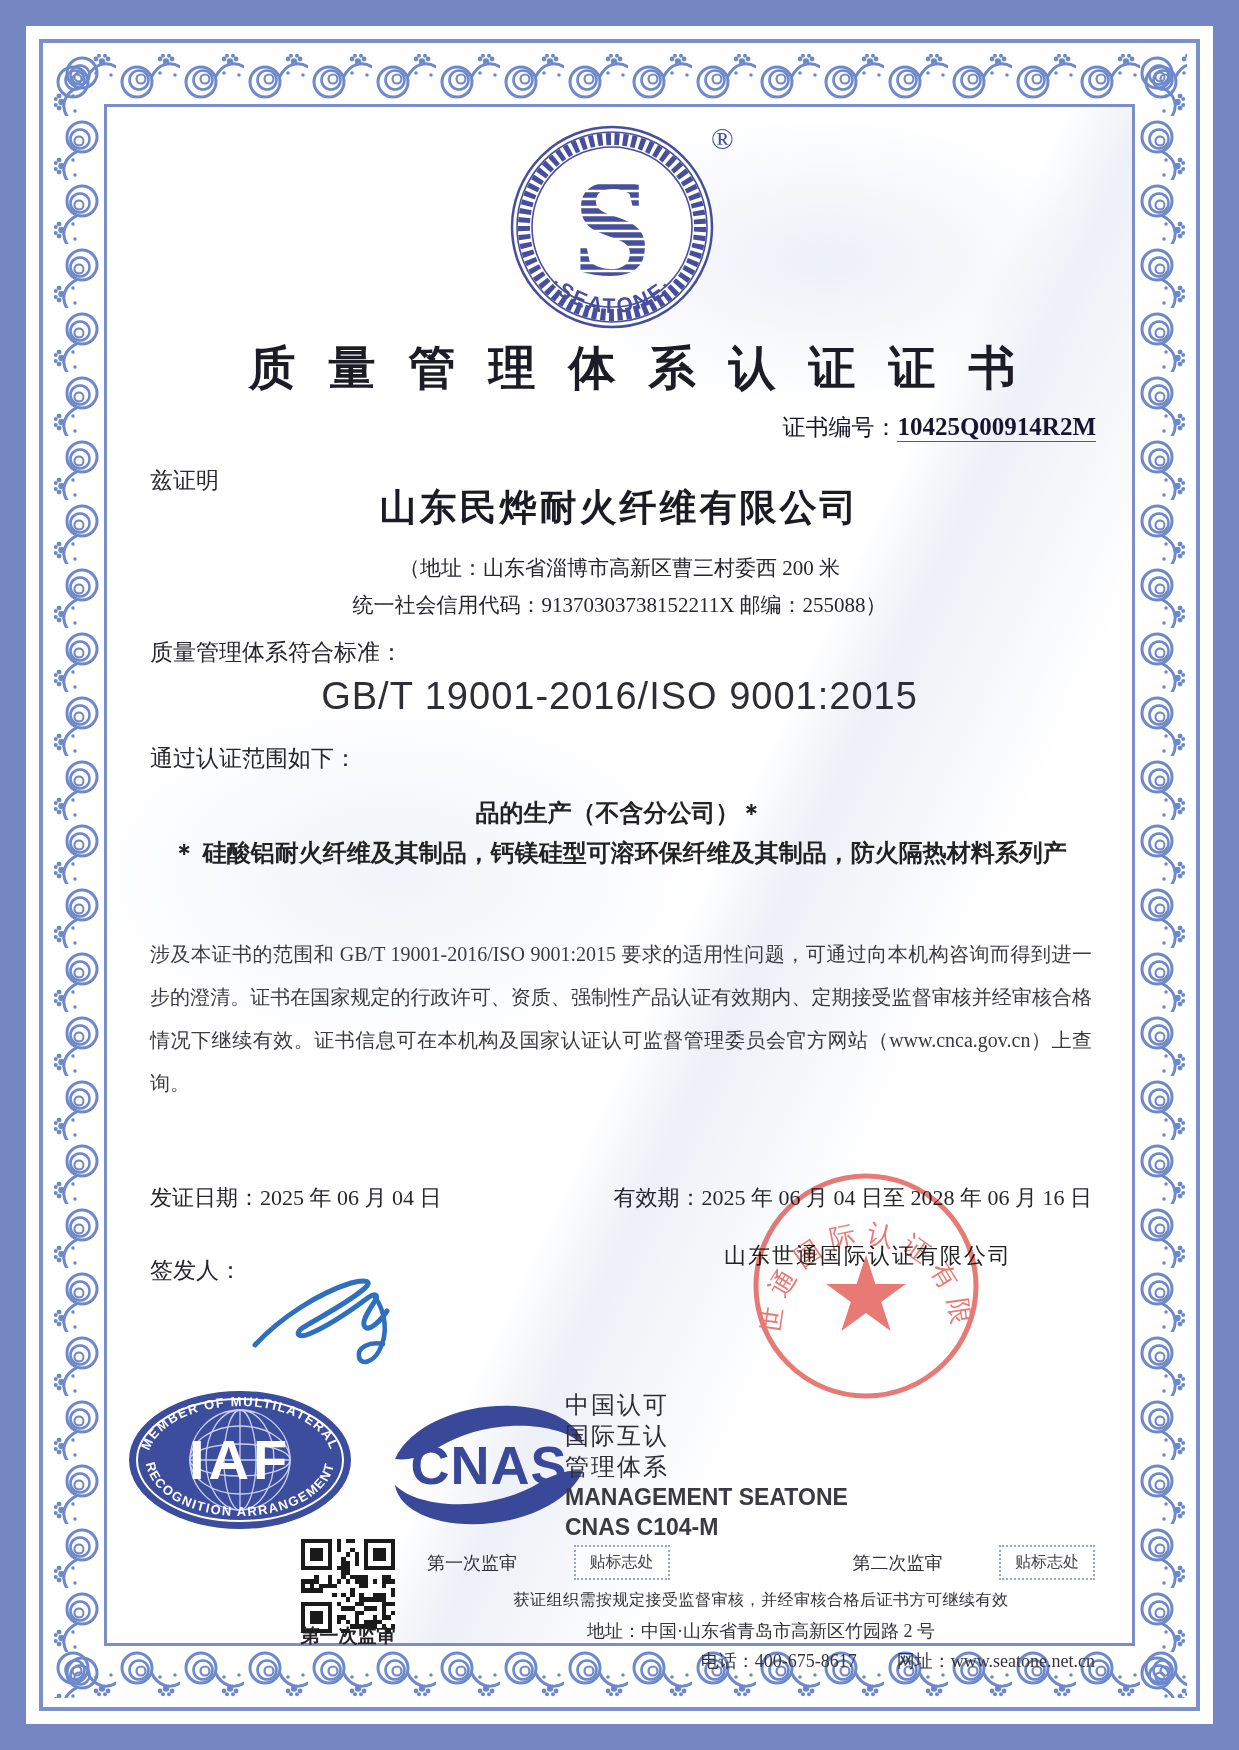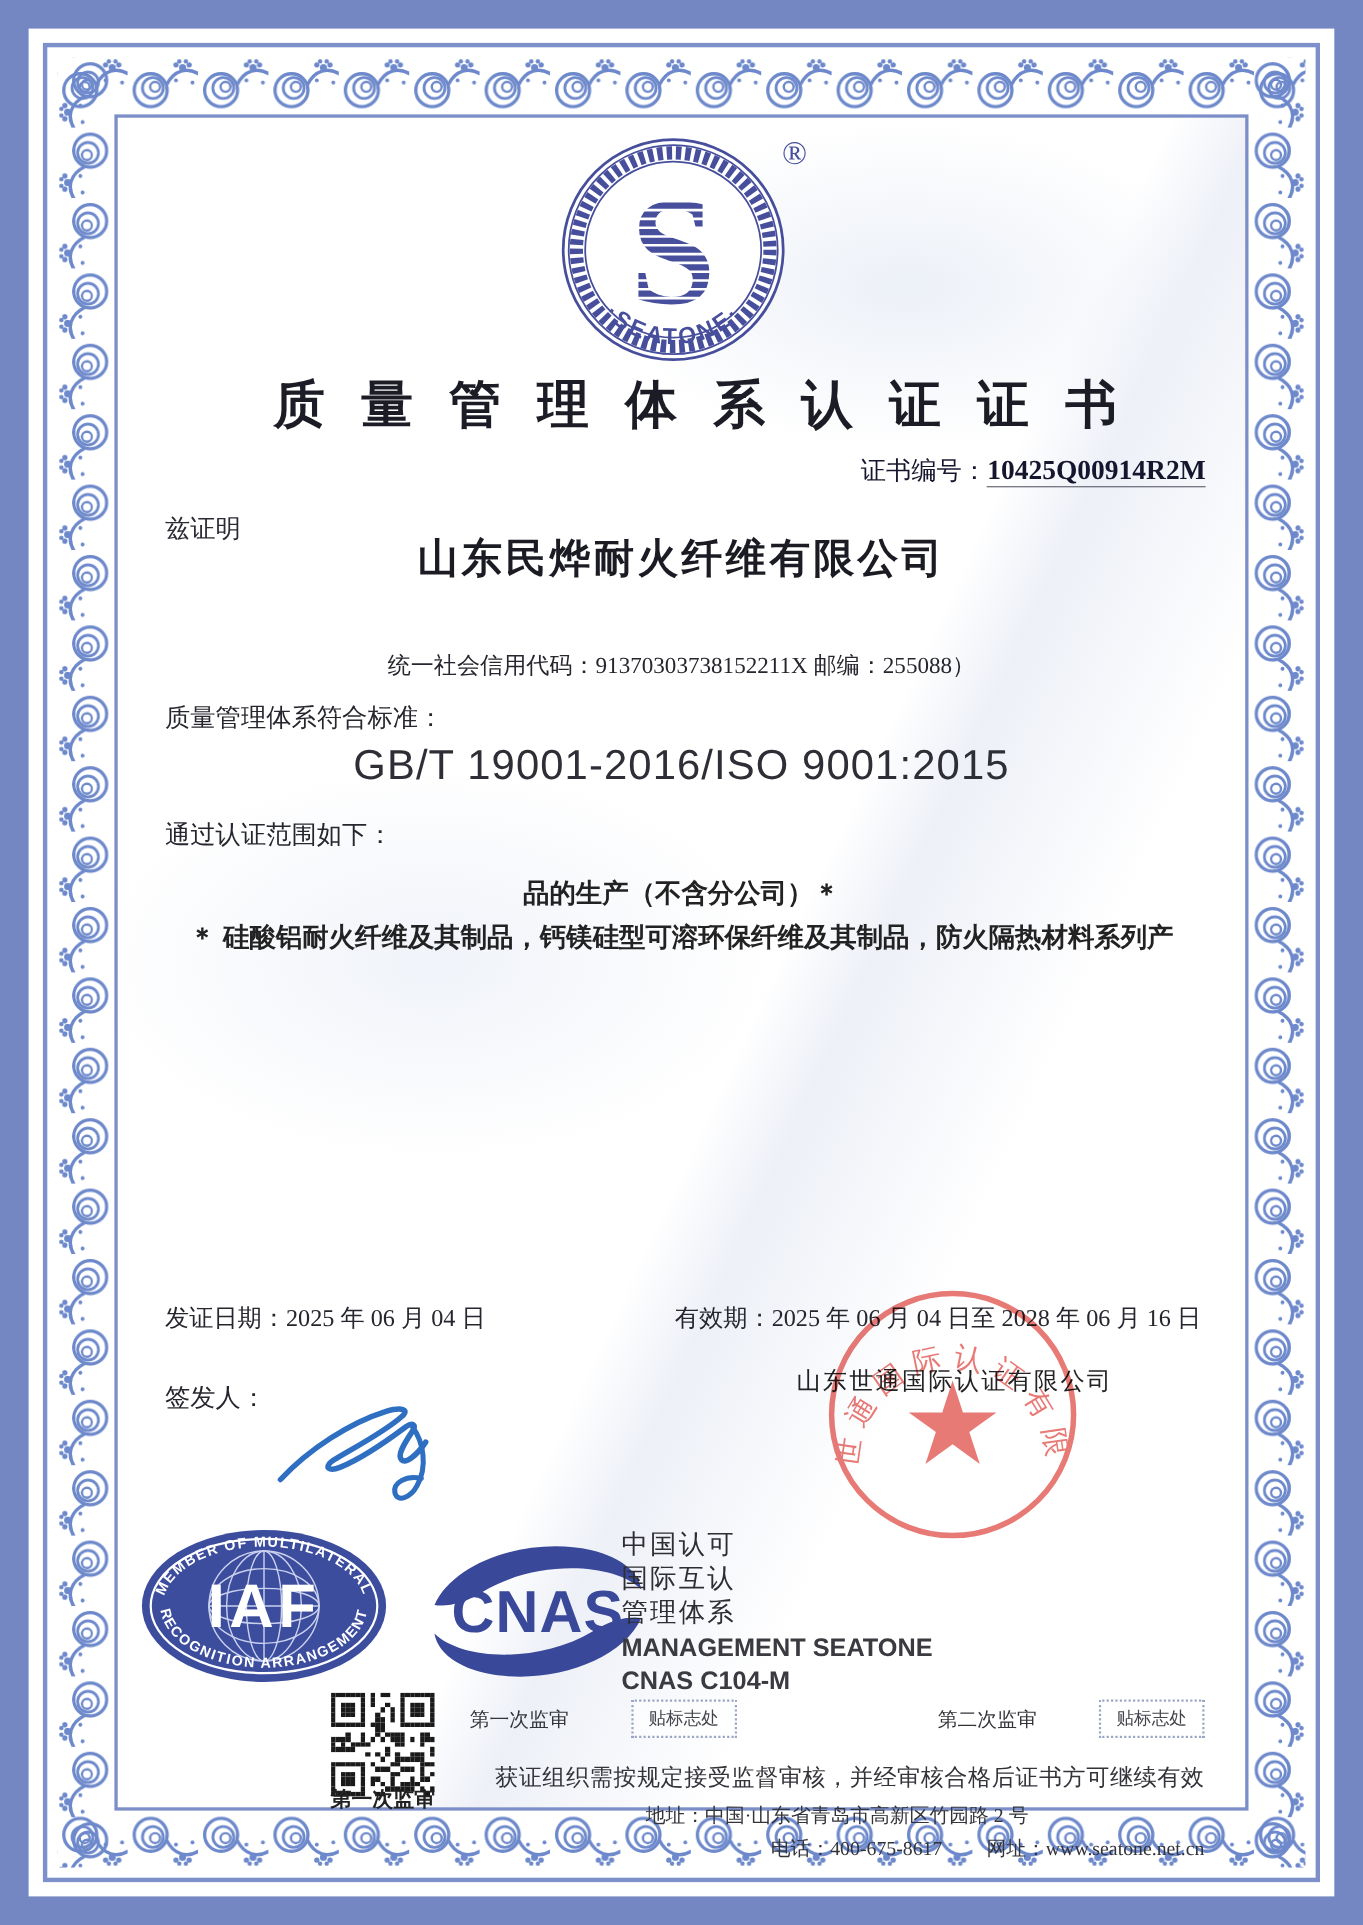--- a/index.html
+++ b/index.html
@@ -52,21 +52,21 @@
   .cnasblock .en{font-size:23px;line-height:30px;font-weight:bold;color:#3a3a40;}
   .qr{left:194px;top:1432px;width:94px;height:94px;display:grid;
       grid-template-columns:repeat(21,1fr);grid-template-rows:repeat(21,1fr);background:#fff;}
   .qr i{background:#fff;}
   .qr i.on{background:#1a1a1a;}
   .qrlabel{left:168px;top:1516px;width:146px;text-align:center;font-size:19px;font-weight:bold;color:#222;}
   .footright{left:320px;top:1438px;width:668px;}
   .auditrow{display:flex;justify-content:space-between;align-items:center;gap:20px;}
   .auditrow .lab{font-size:18px;color:#33333a;}
   .sticker{border:2px dotted #9aa6c4;padding:5px 14px;font-size:16px;color:#44444c;background:rgba(255,255,255,.6);}
-  .footnote{margin-top:22px;text-align:right;font-size:21px;color:#33333a;letter-spacing:.5px;}
+  .footnote{margin-top:10px;text-align:center;font-size:16px;color:#33333a;letter-spacing:.5px;}
   .footaddr{margin-top:8px;text-align:center;font-size:18px;color:#33333a;}
   .foottel{margin-top:6px;text-align:right;font-size:18px;color:#33333a;}
   .foottel .gap{display:inline-block;width:40px;}
 </style>
 </head>
 <body>
 
 <div id="page">
   <div class="white1">
     <div class="line1">
@@ -140,31 +140,33 @@
             <text x="207" y="30" font-size="30" fill="#474f9d">®</text>
           </svg>
 
           <div class="abs title">质量管理体系认证证书</div>
           <div class="abs certno">
             <span>证书编号：</span><b>10425Q00914R2M</b>
           </div>
 
           <div class="abs certify">兹证明</div>
           <div class="abs company">山东民烨耐火纤维有限公司</div>
+          <div class="abs addr1">（地址：山东省淄博市高新区曹三村委西 200 米</div>
           <div class="abs addr2">统一社会信用代码：91370303738152211X 邮编：255088）</div>
 
           <div class="abs stdlabel">质量管理体系符合标准：</div>
           <div class="abs standard">GB/T 19001-2016/ISO 9001:2015</div>
 
           <div class="abs scopelabel">通过认证范围如下：</div>
           <div class="abs scope">
             <div>品的生产（不含分公司）＊</div>
             <div>＊ 硅酸铝耐火纤维及其制品，钙镁硅型可溶环保纤维及其制品，防火隔热材料系列产</div>
           </div>
 
+          <div class="abs notice">涉及本证书的范围和 GB/T 19001-2016/ISO 9001:2015 要求的适用性问题，可通过向本机构咨询而得到进一步的澄清。证书在国家规定的行政许可、资质、强制性产品认证有效期内、定期接受监督审核并经审核合格情况下继续有效。证书信息可在本机构及国家认证认可监督管理委员会官方网站（www.cnca.gov.cn）上查询。</div>
 
           <div class="abs dates">
             <span><span>发证日期：</span><span>2025 年 06 月 04 日</span></span>
             <span class="valid"><span>有效期：</span><span>2025 年 06 月 04 日至 2028 年 06 月 16 日</span></span>
           </div>
 
           <div class="abs signer">签发人：</div>
           <div class="abs issuer">山东世通国际认证有限公司</div>
 
           <svg class="abs signature" width="230" height="110" viewBox="0 0 230 110">

